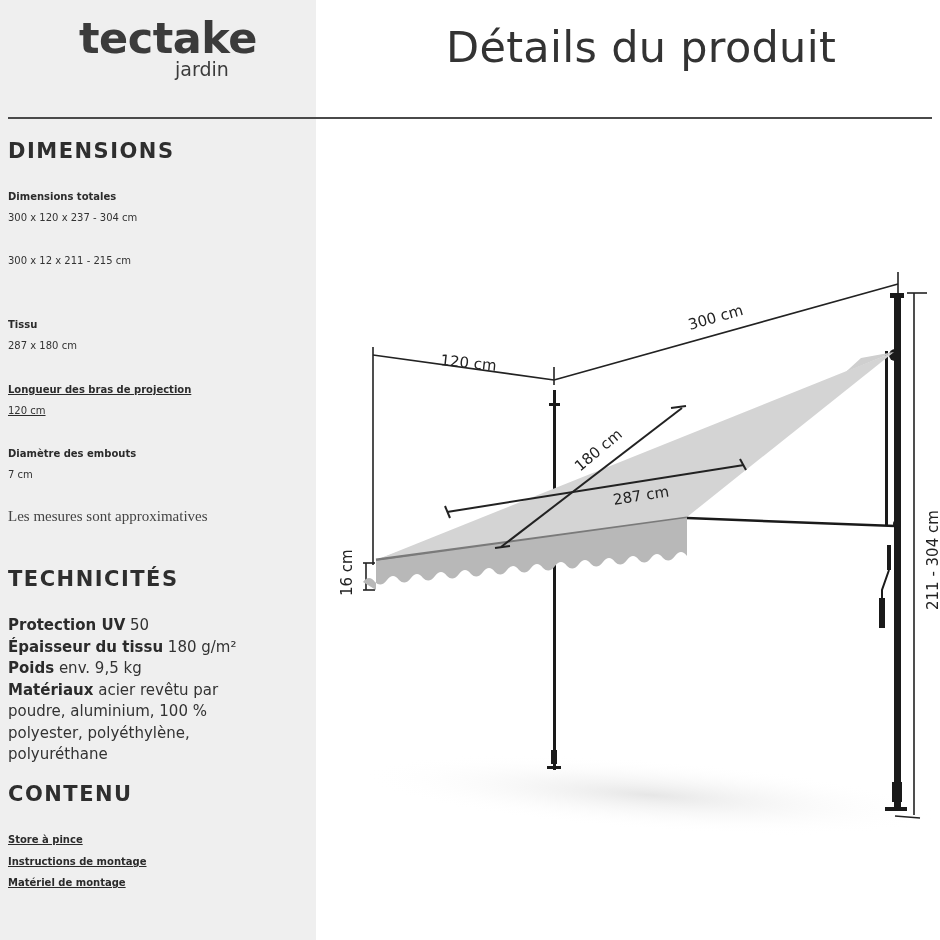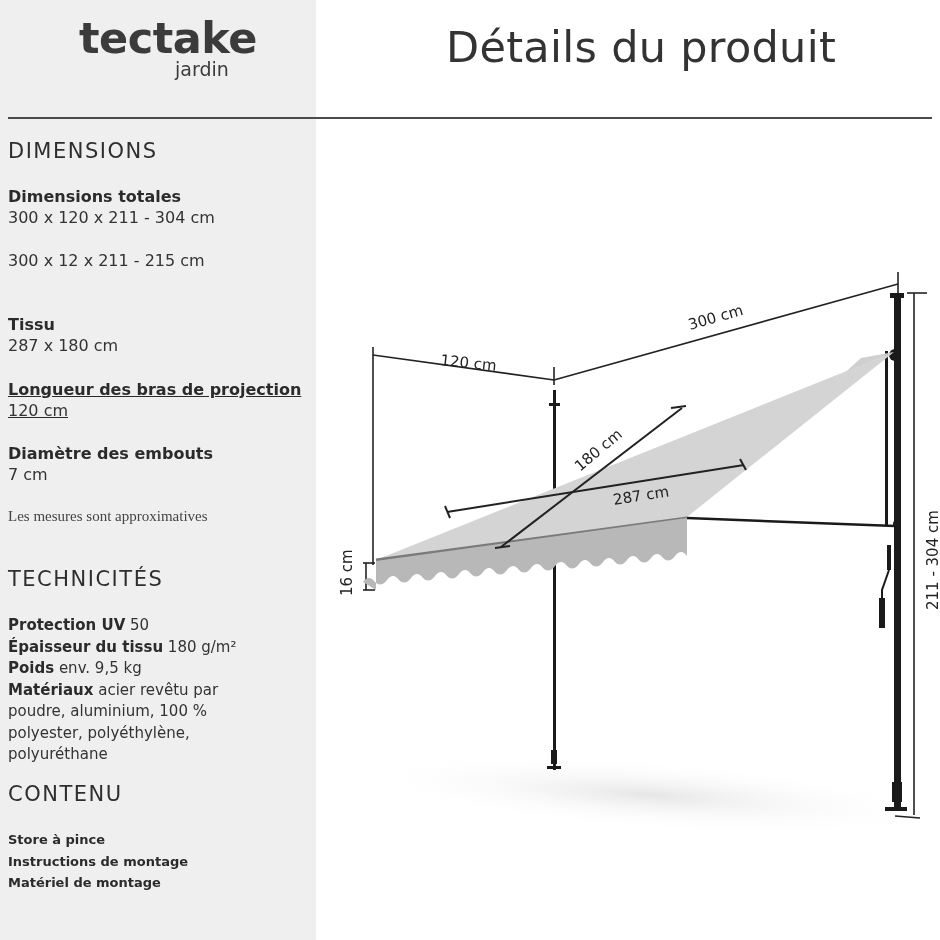--- a/index.html
+++ b/index.html
@@ -4,49 +4,49 @@
 <style>
   html, body { margin:0; padding:0; }
   body { width:940px; height:940px; position:relative; background:#ffffff; overflow:hidden;
          font-family:"DejaVu Sans", sans-serif; color:#2b2b2b; }
   .left-panel { position:absolute; left:0; top:0; width:316px; height:940px; background:#efefef; }
   .logo { position:absolute; left:52px; top:12px; }
   .logo-main { font-family:"DejaVu Sans", sans-serif; font-weight:bold; font-size:43px; color:#3b3b3b; letter-spacing:-0.5px; line-height:52px;margin-left:27px; }
   .logo-sub { position:absolute; left:123px; top:46px; font-size:19px; color:#3b3b3b; }
   .page-title { position:absolute; left:446px; top:22px; font-size:43px; color:#333; font-weight:500; letter-spacing:0.3px; }
   .divider { position:absolute; left:8px; top:117px; width:924px; height:2px; background:#4a4a4a; }
-  .section-title { position:absolute; left:8px; font-size:21px; letter-spacing:1.5px; color:#2e2e2e; font-weight:400; }
-  .spec { position:absolute; left:8px; font-size:16px; line-height:21px; }
+  .section-title { position:absolute; left:8px; font-size:21px; letter-spacing:1.5px; color:#2e2e2e; font-weight:700; }
+  .spec { position:absolute; left:8px; font-size:10px; line-height:21px; }
   .spec .lbl { font-weight:bold; color:#2b2b2b; display:block; }
   .spec .val { color:#333; display:block; }
   .note { position:absolute; left:8px; font-size:15px; color:#444;font-family:Liberation Serif, serif; }
   .tech { position:absolute; left:8px; top:615px; font-size:15px; line-height:21.5px; width:260px; color:#333; }
   .tech b { color:#2b2b2b; }
-  .contents { position:absolute; left:8px; top:829px; font-size:13px; line-height:21.5px; color:#2b2b2b; font-weight:bold; }
+  .contents { position:absolute; left:8px; top:829px; font-size:10px; line-height:21.5px; color:#2b2b2b; font-weight:bold;text-decoration:underline; }
   .diagram { position:absolute; left:330px; top:260px; width:610px; height:600px; }
   .dlabel { font-family:"DejaVu Sans", sans-serif; font-size:15px; fill:#222; }
 </style>
 </head>
 <body>
 
 <div class="left-panel"></div>
 
 <div class="logo">
   <div class="logo-main">tectake</div>
   <div class="logo-sub">jardin</div>
 </div>
 
 <div class="page-title">Détails du produit</div>
 <div class="divider"></div>
 
 <div class="section-title" style="top:139px;">DIMENSIONS</div>
 
 <div class="spec" style="top:186px;">
   <span class="lbl">Dimensions totales</span>
-  <span class="val">300 x 120 x 211 - 304 cm</span>
+  <span class="val">300 x 120 x 237 - 304 cm</span>
 </div>
 <div class="spec" style="top:250px;">
   <span class="val">300 x 12 x 211 - 215 cm</span>
 </div>
 <div class="spec" style="top:314px;">
   <span class="lbl">Tissu</span>
   <span class="val">287 x 180 cm</span>
 </div>
 <div class="spec" style="top:379px;text-decoration:underline;">
   <span class="lbl">Longueur des bras de projection</span>

